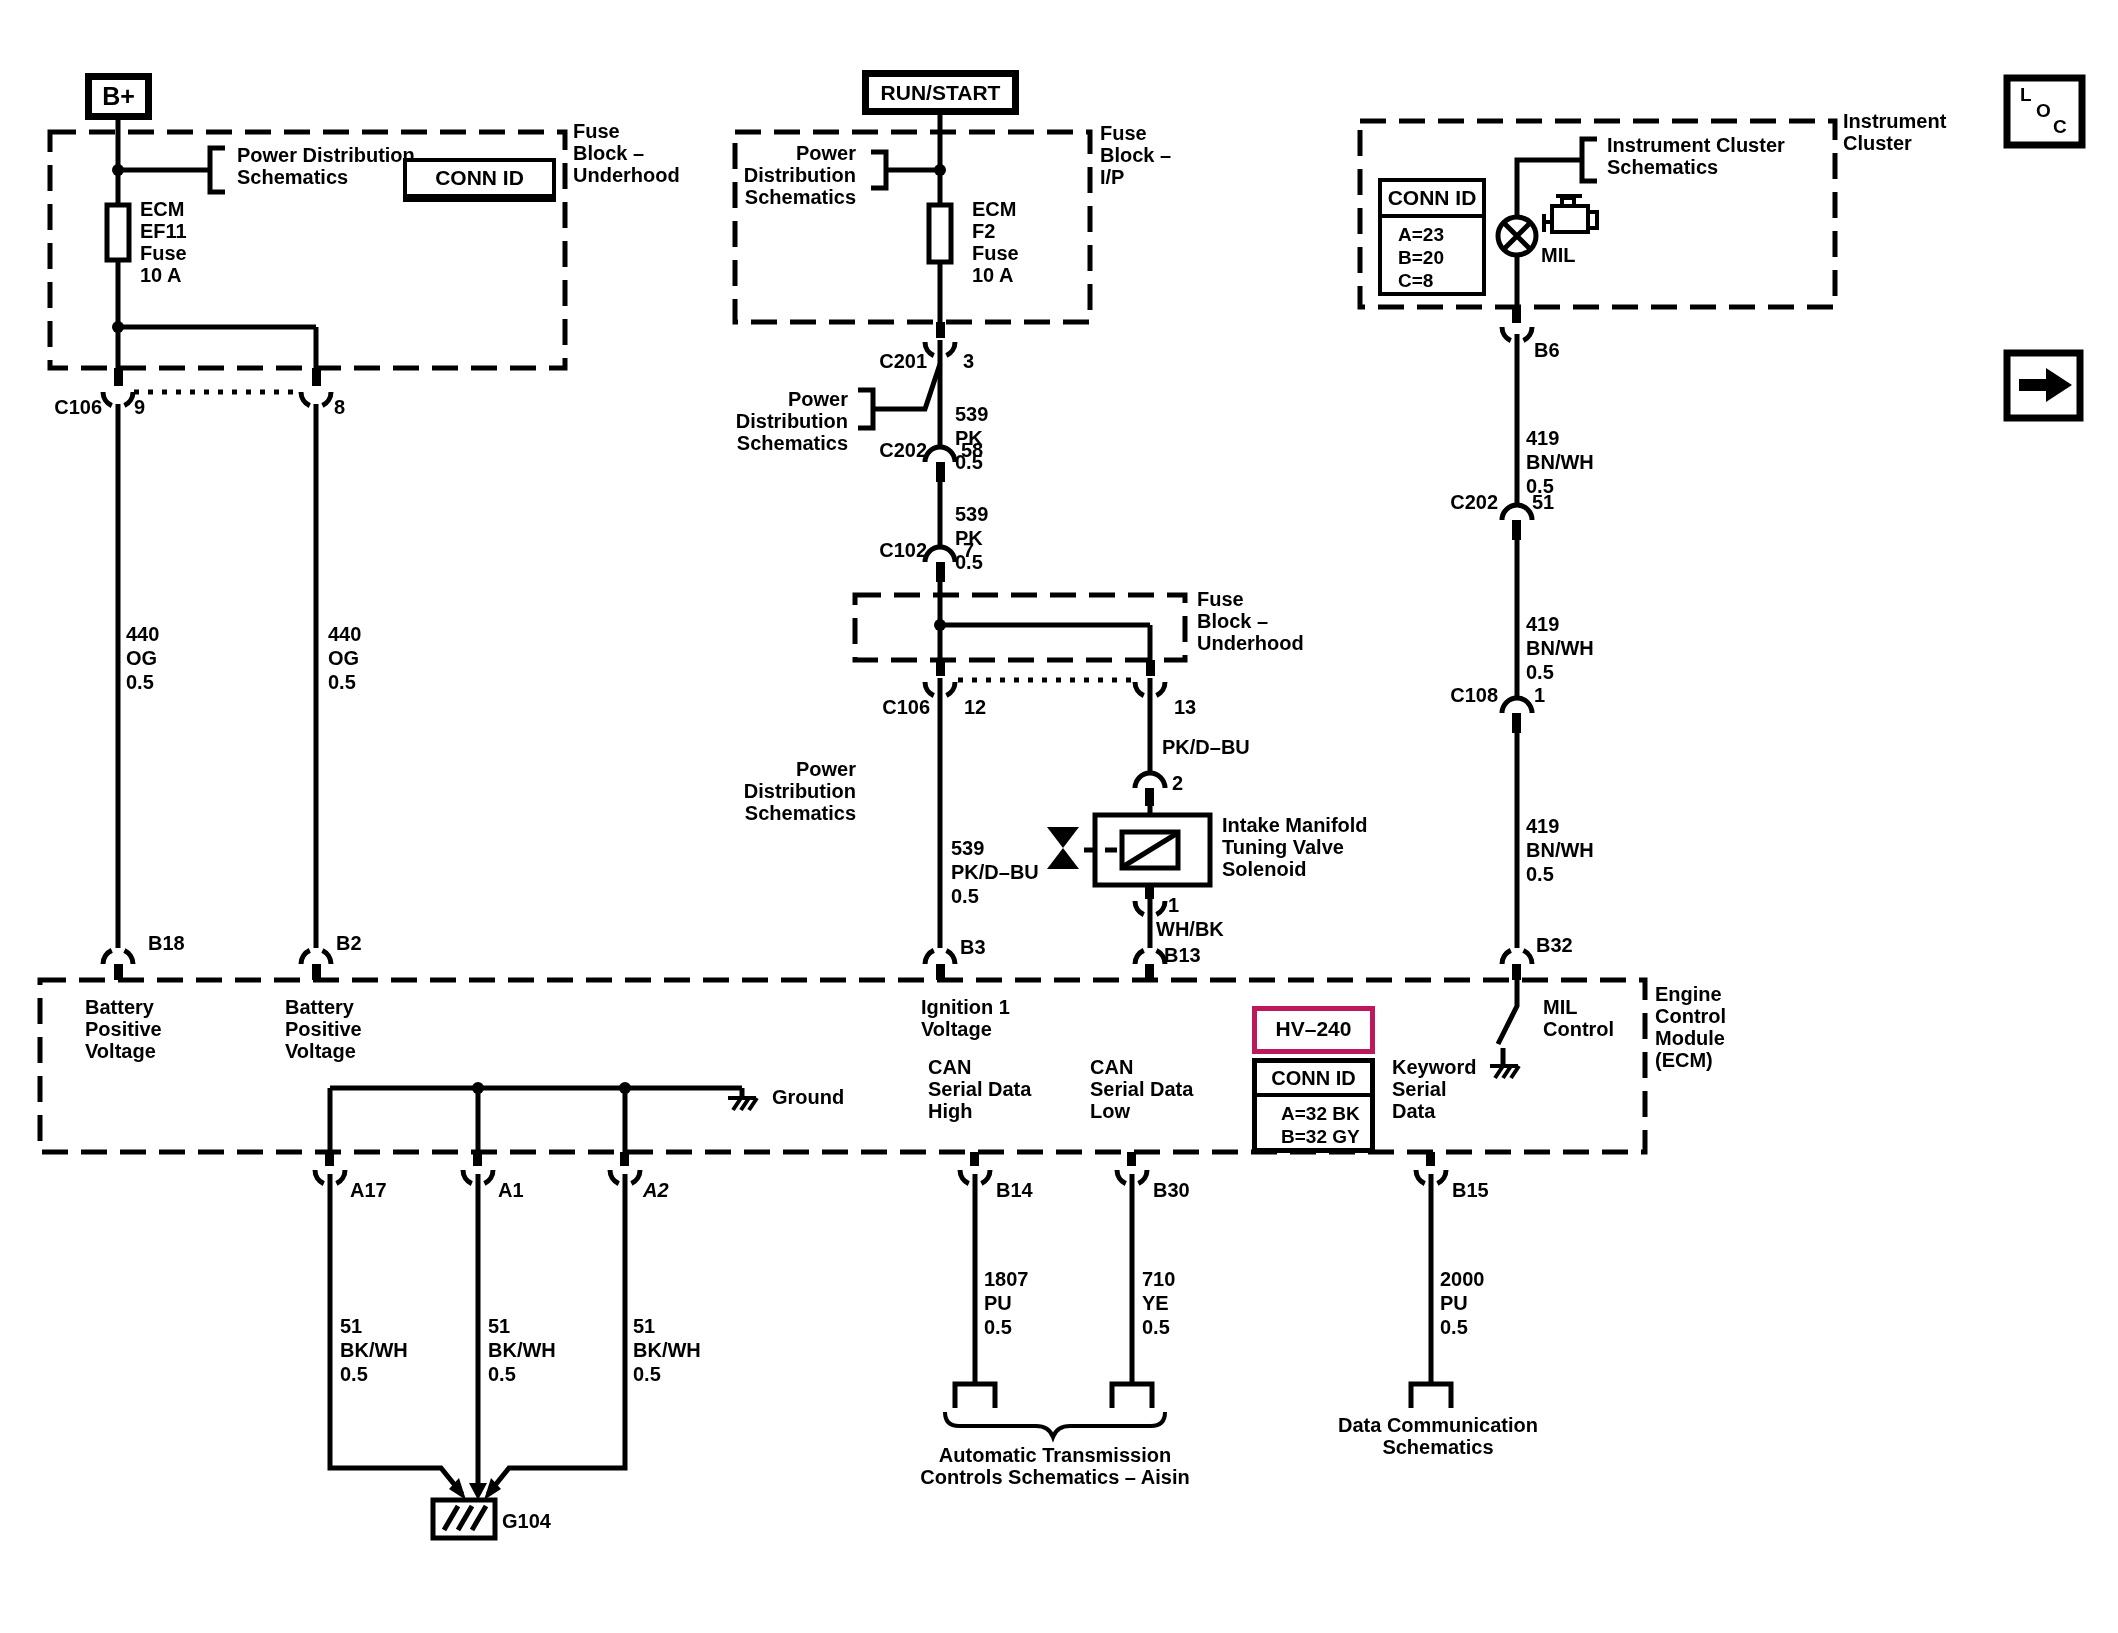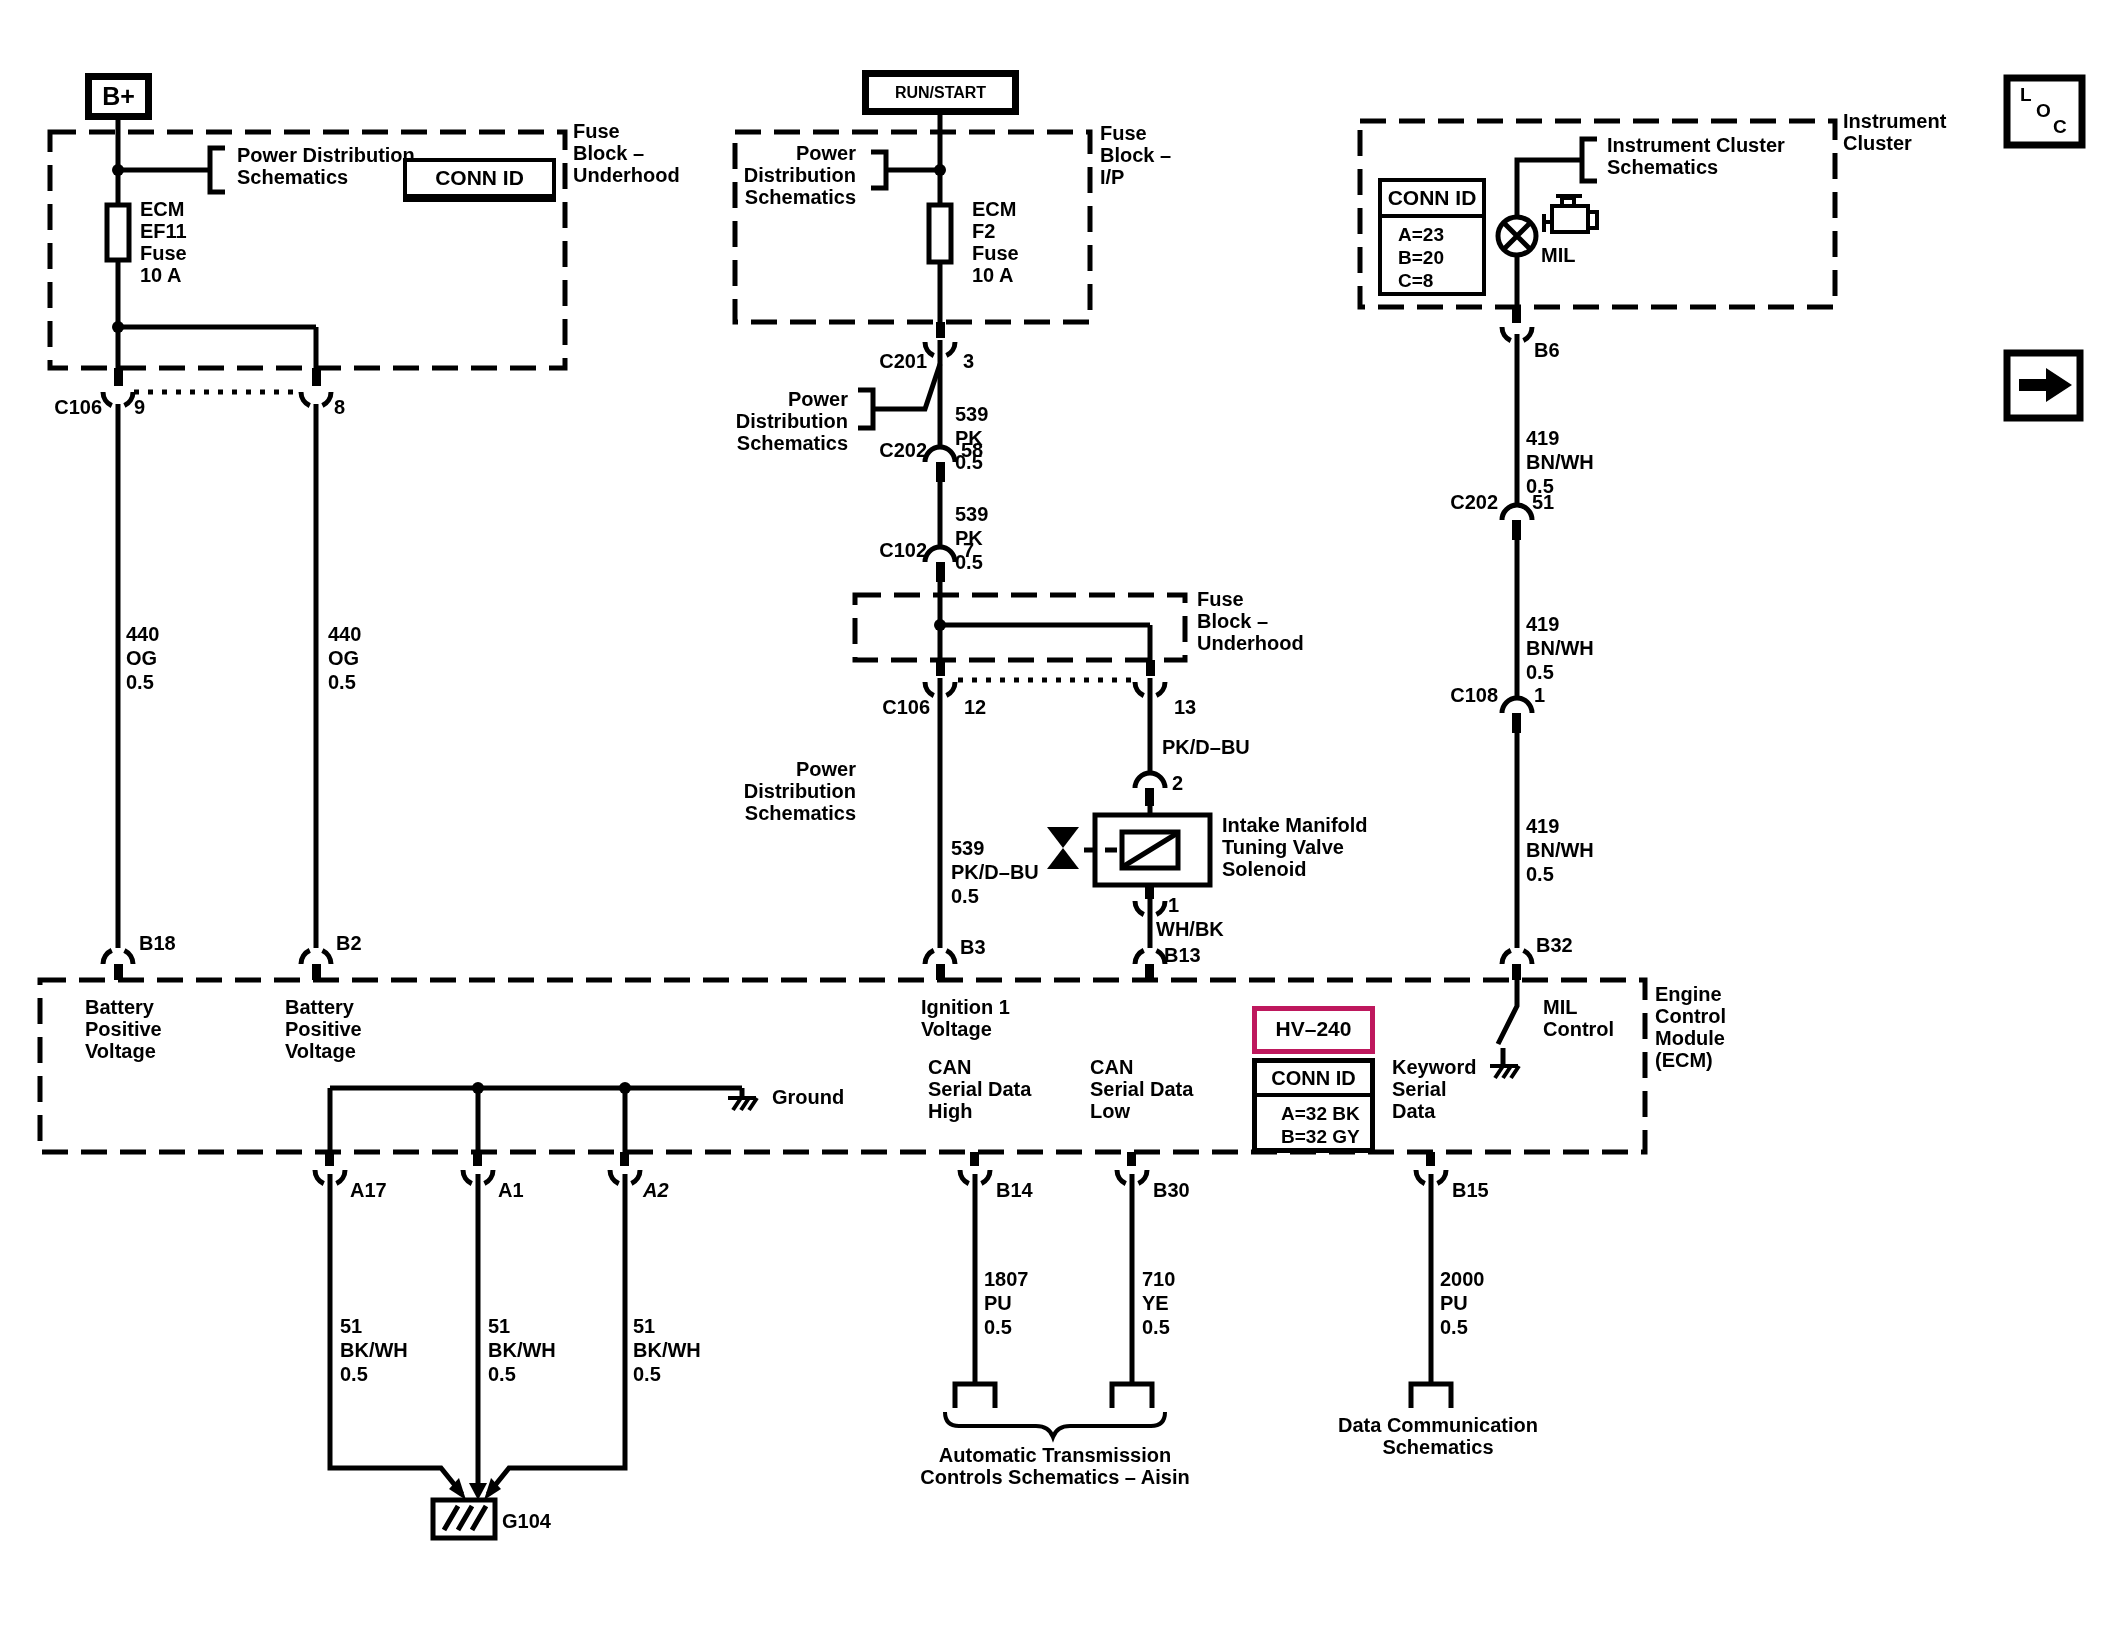--- a/index.html
+++ b/index.html
@@ -201,21 +201,21 @@
 
   <rect x="2007" y="78" width="75" height="67" fill="#fff" stroke="#000" stroke-width="7"></rect>
   <g>
     <rect x="2007" y="353" width="73" height="65" fill="#fff" stroke="#000" stroke-width="7"></rect>
     <path d="M2019,385 H2050" stroke="#000" stroke-width="12" fill="none"></path>
     <polygon points="2046,368 2046,402 2072,385" fill="#000"></polygon>
   </g>
 </svg>
 
 <div class="keybox" style="left:85px;top:73px;width:53px;height:33px;">B+</div>
-<div class="keybox" style="left:862px;top:70px;width:143px;height:31px;font-size:16px;">RUN/START</div>
+<div class="keybox" style="left:862px;top:70px;width:143px;height:31px;font-size:21px;">RUN/START</div>
 
 <span class="loc-letter" style="left:2020px;top:84px;">L</span>
 <span class="loc-letter" style="left:2036px;top:100px;">O</span>
 <span class="loc-letter" style="left:2053px;top:116px;">C</span>
 
 <div class="lbl" style="left:237px;top:144px;">Power Distribution
 Schematics</div>
 <div class="lbl" style="left:140px;top:198px;">ECM
 EF11
 Fuse
@@ -228,21 +228,21 @@
 </div>
 <div class="lbl r" style="left:30px;top:396px;width:72px;">C106</div>
 <div class="lbl" style="left:134px;top:396px;">9</div>
 <div class="lbl" style="left:334px;top:396px;">8</div>
 <div class="lbl tight" style="left:126px;top:596px;">440
 OG
 0.5</div>
 <div class="lbl tight" style="left:328px;top:596px;">440
 OG
 0.5</div>
-<div class="lbl" style="left:139px;top:932px;text-align:center;">B18</div>
+<div class="lbl" style="left:148px;top:932px;text-align:center;">B18</div>
 <div class="lbl" style="left:336px;top:932px;">B2</div>
 
 <div class="lbl" style="left:1100px;top:122px;">Fuse
 Block –
 I/P</div>
 <div class="lbl r" style="left:696px;top:142px;width:160px;">Power
 Distribution
 Schematics</div>
 <div class="lbl" style="left:972px;top:198px;">ECM
 F2

